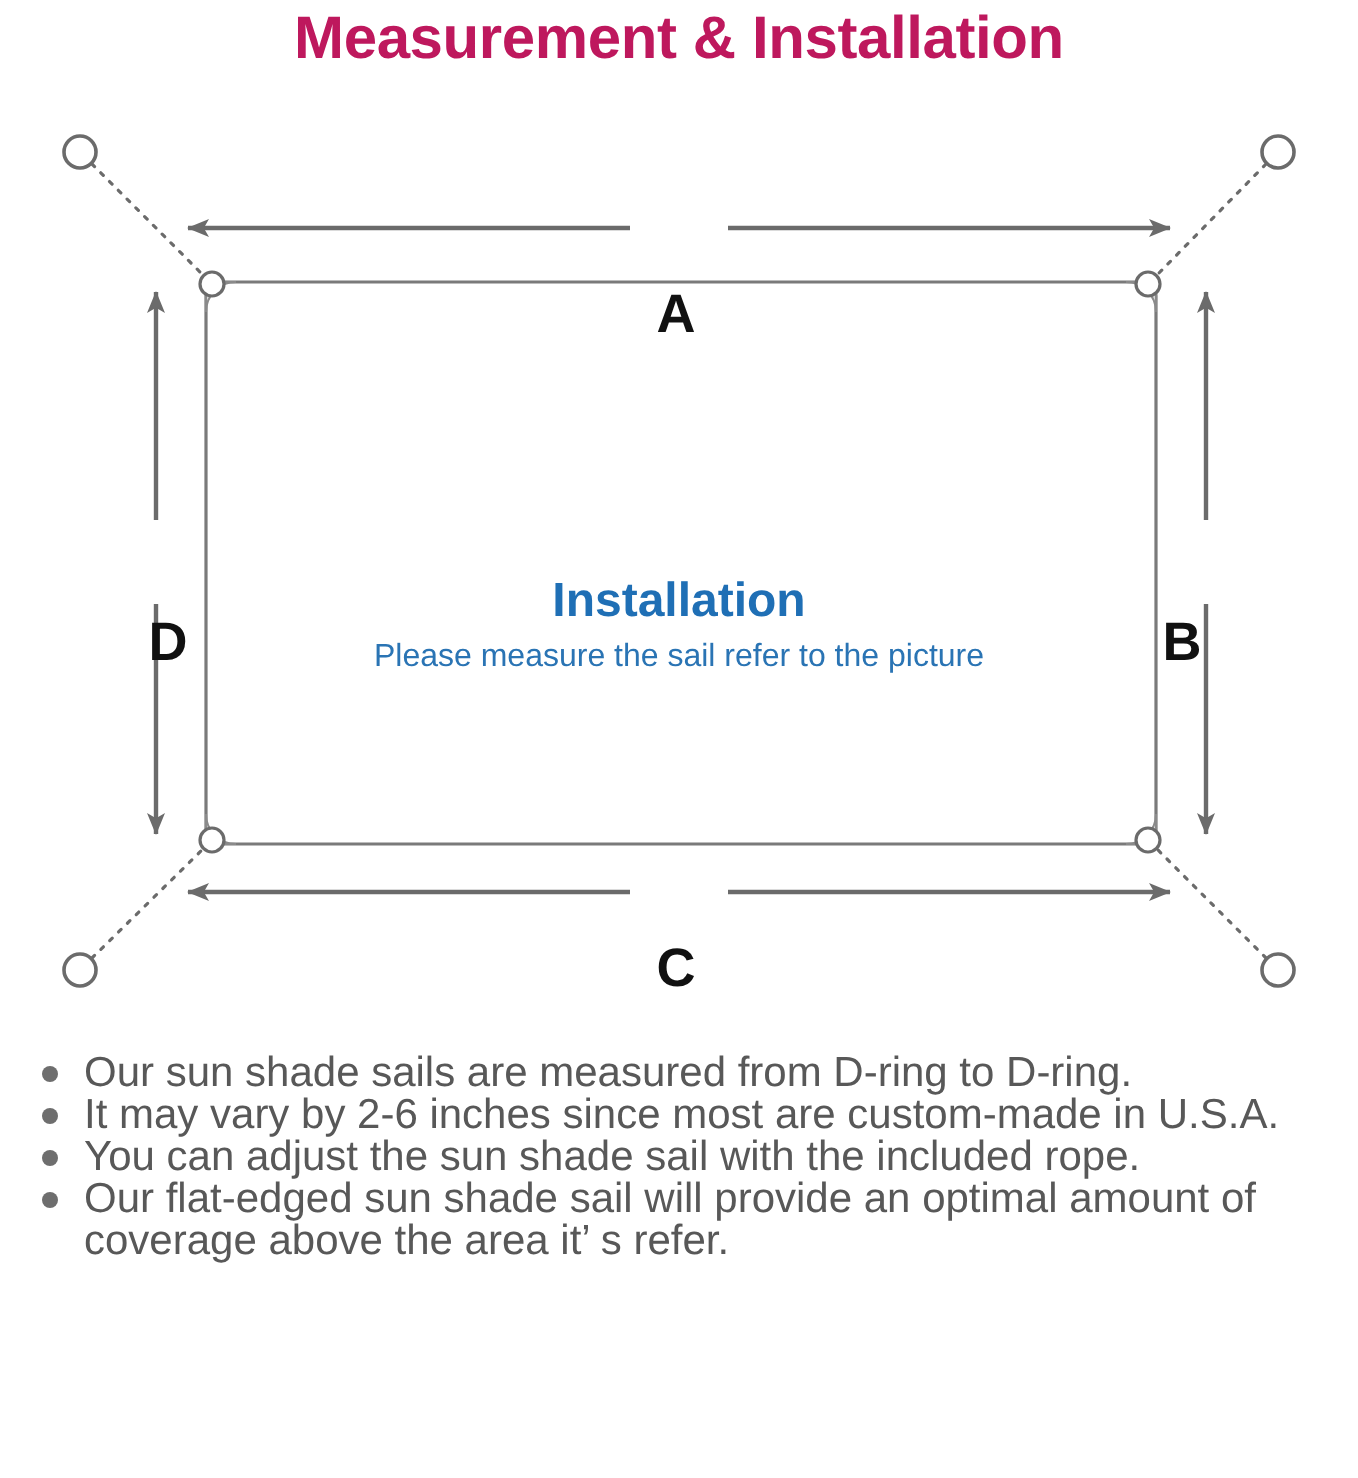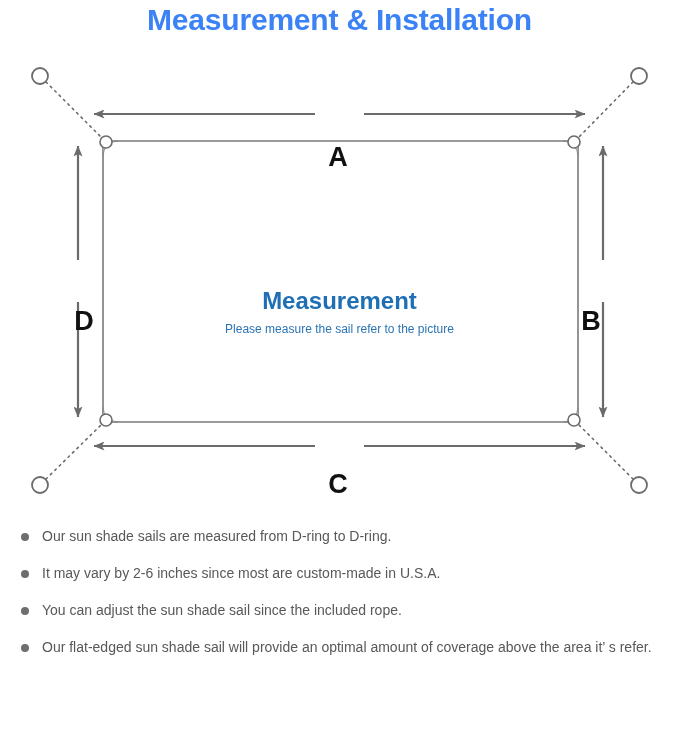--- a/index.html
+++ b/index.html
@@ -17,21 +17,21 @@
   }
 
   #page-title {
     position: absolute;
     left: 0;
     top: 0;
     width: 679px;
     text-align: center;
     font-size: 30px;
     font-weight: bold;
-    color: #3b82f6;
+    color: #be185d;
     letter-spacing: -0.2px;
     line-height: 40px;
     white-space: nowrap;
   }
 
   #diagram-wrap {
     position: absolute;
     left: 0;
     top: 44px;
     width: 679px;
@@ -52,21 +52,21 @@
     color: #1f6fb5;
     line-height: 30px;
     white-space: nowrap;
   }
   .center-sub {
     position: absolute;
     left: 0;
     top: 275px;
     width: 679px;
     text-align: center;
-    font-size: 12px;
+    font-size: 16px;
     font-weight: normal;
     color: #2a74b4;
     line-height: 20px;
     white-space: nowrap;
   }
 
   .dim-label {
     position: absolute;
     font-size: 27px;
     font-weight: bold;
@@ -86,26 +86,25 @@
     top: 526px;
     width: 679px;
     padding: 0;
     margin: 0;
     list-style: none;
   }
   .note-item {
     position: relative;
     padding-left: 30px;
     margin: 0 22px 0 12px;
-    font-size: 14px;
+    font-size: 21px;
     line-height: 21px;
     color: #585858;
   }
   .note-item + .note-item {
-    margin-top: 16px;
   }
   .note-bullet {
     position: absolute;
     left: 9px;
     top: 7px;
     width: 8px;
     height: 8px;
     border-radius: 50%;
     background: #6e6e6e;
   }
@@ -173,39 +172,39 @@
       <line x1="78" y1="216" x2="78" y2="102" marker-end="url(#arrowEnd)"></line>
       <line x1="78" y1="258" x2="78" y2="373" marker-end="url(#arrowEnd)"></line>
     </g>
 
     <g stroke="#6b6b6b" stroke-width="2.2">
       <line x1="603" y1="216" x2="603" y2="102" marker-end="url(#arrowEnd)"></line>
       <line x1="603" y1="258" x2="603" y2="373" marker-end="url(#arrowEnd)"></line>
     </g>
   </svg>
 
-  <div class="center-heading">Measurement</div>
+  <div class="center-heading">Installation</div>
   <div class="center-sub">Please measure the sail refer to the picture</div>
 
   <div class="dim-label" id="dim-a">A</div>
   <div class="dim-label" id="dim-b">B</div>
   <div class="dim-label" id="dim-c">C</div>
   <div class="dim-label" id="dim-d">D</div>
 </div>
 
 <ul id="notes-list">
   <li class="note-item">
     <span class="note-bullet"></span>
     <span class="note-text">Our sun shade sails are measured from D-ring to D-ring.</span>
   </li>
   <li class="note-item">
     <span class="note-bullet"></span>
     <span class="note-text">It may vary by 2-6 inches since most are custom-made in U.S.A.</span>
   </li>
   <li class="note-item">
     <span class="note-bullet"></span>
-    <span class="note-text">You can adjust the sun shade sail since the included rope.</span>
+    <span class="note-text">You can adjust the sun shade sail with the included rope.</span>
   </li>
   <li class="note-item">
     <span class="note-bullet"></span>
     <span class="note-text">Our flat-edged sun shade sail will provide an optimal amount of coverage above the area it’ s refer.</span>
   </li>
 </ul>
 
 </body></html>

